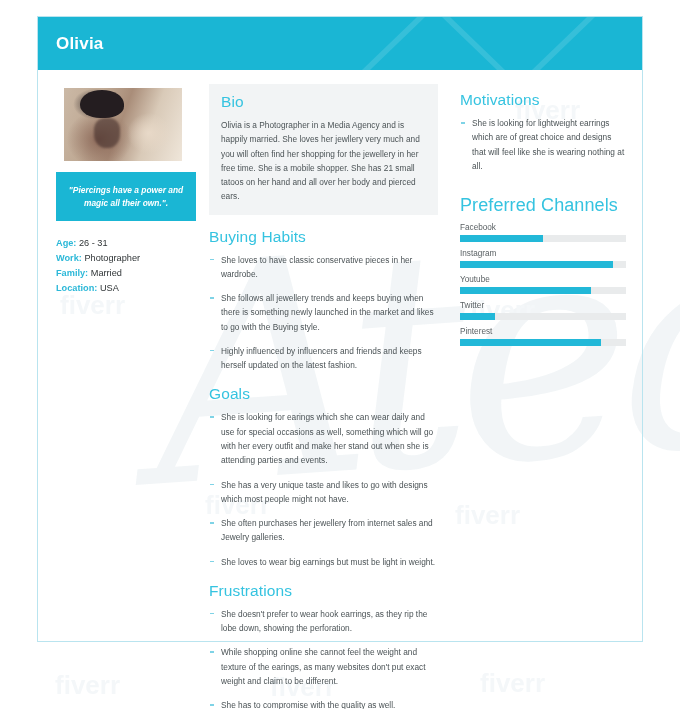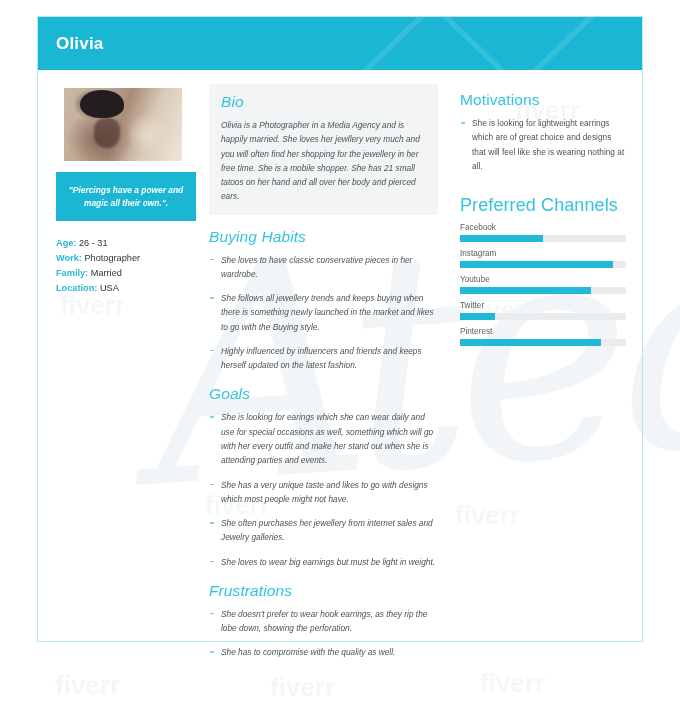--- a/index.html
+++ b/index.html
@@ -101,21 +101,20 @@
   .col-left {
     width: 165px;
     flex: 0 0 165px;
     padding: 18px 12px 0 18px;
     position: relative;
   }
   .col-mid {
     width: 245px;
     flex: 0 0 245px;
     padding: 14px 10px 0 6px;
-    font-style: italic;
   }
   .col-right {
     flex: 1 1 auto;
     padding: 21px 16px 0 12px;
   }
 
   
   .photo {
     width: 118px;
     height: 73px;
@@ -315,20 +314,21 @@
             <li>She has a very unique taste and likes to go with designs which most people might not have.</li>
             <li>She often purchases her jewellery from internet sales and Jewelry galleries.</li>
             <li>She loves to wear big earnings but must be light in weight.</li>
           </ul>
         </div>
 
         <div class="block-mid">
           <div class="sec-title">Frustrations</div>
           <ul class="bullets">
             <li>She doesn't prefer to wear hook earrings, as they rip the lobe down, showing the perforation.</li>
+            <li>While shopping online she cannot feel the weight and texture of the earings, as many websites don't put exact weight and claim to be different.</li>
             <li>She has to compromise with the quality as well.</li>
 
           </ul>
         </div>
 
       </div>
 
       <div class="col-right">
 
         <div class="block">

